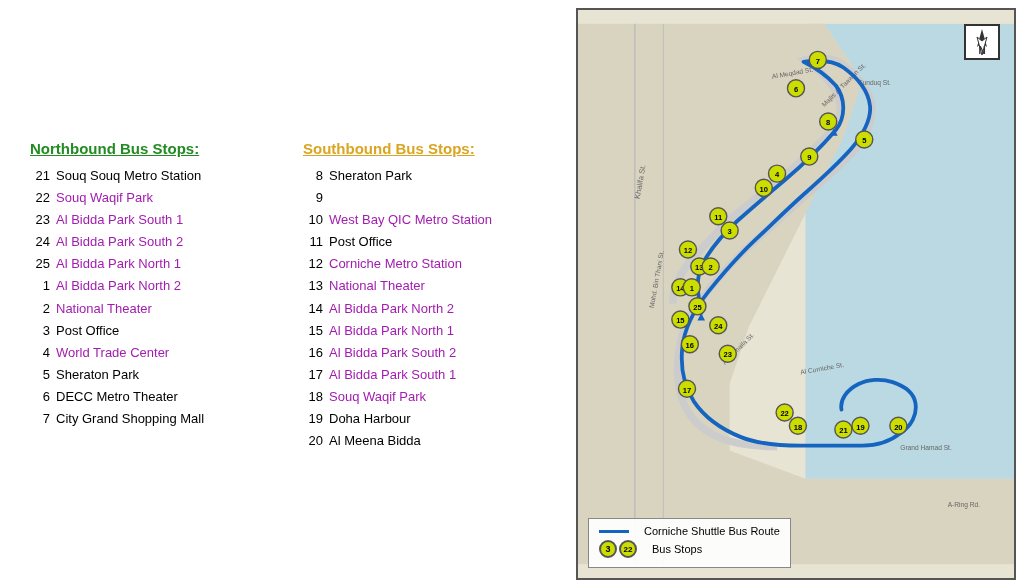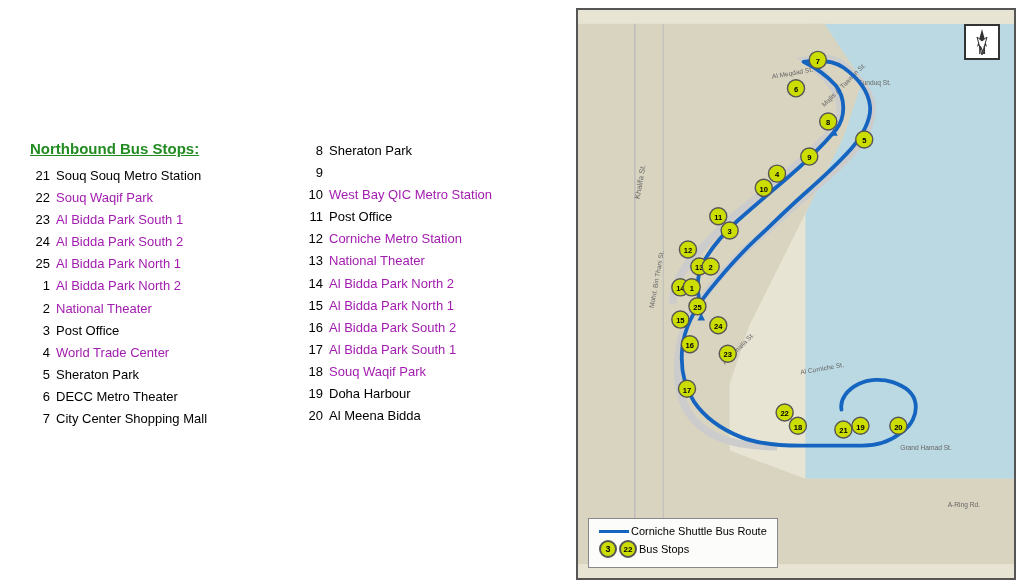--- a/index.html
+++ b/index.html
@@ -93,21 +93,21 @@
       left: 10px;
       background: rgba(255,255,255,0.92);
       border: 1px solid #888;
       padding: 6px 10px;
       font-size: 11px;
     }
 
     .legend-item {
       display: flex;
       align-items: center;
-      gap: 2px;
+      gap: 15px;
       margin-bottom: 3px;
     }
 
     .legend-line {
       width: 30px;
       height: 3px;
       background: #1565C0;
     }
 
     .legend-stop-icon {
@@ -194,26 +194,27 @@
           <li>
             <span class="stop-num">5</span>
             <span class="stop-name">Sheraton Park</span>
           </li>
           <li>
             <span class="stop-num">6</span>
             <span class="stop-name">DECC Metro Theater</span>
           </li>
           <li>
             <span class="stop-num">7</span>
-            <span class="stop-name">City Center Shopping Mall</span>
+            <span class="stop-name">City Grand Shopping Mall</span>
           </li>
         </ul>
     </div>
 
     <div class="stop-column">
+      <div class="column-header southbound-header">Southbound Bus Stops:</div>
       <ul class="stop-list" id="southbound-list">
           <li>
             <span class="stop-num">8</span>
             <span class="stop-name">Sheraton Park</span>
           </li>
           <li>
             <span class="stop-num">9</span>
           </li>
           <li>
             <span class="stop-num">10</span>

